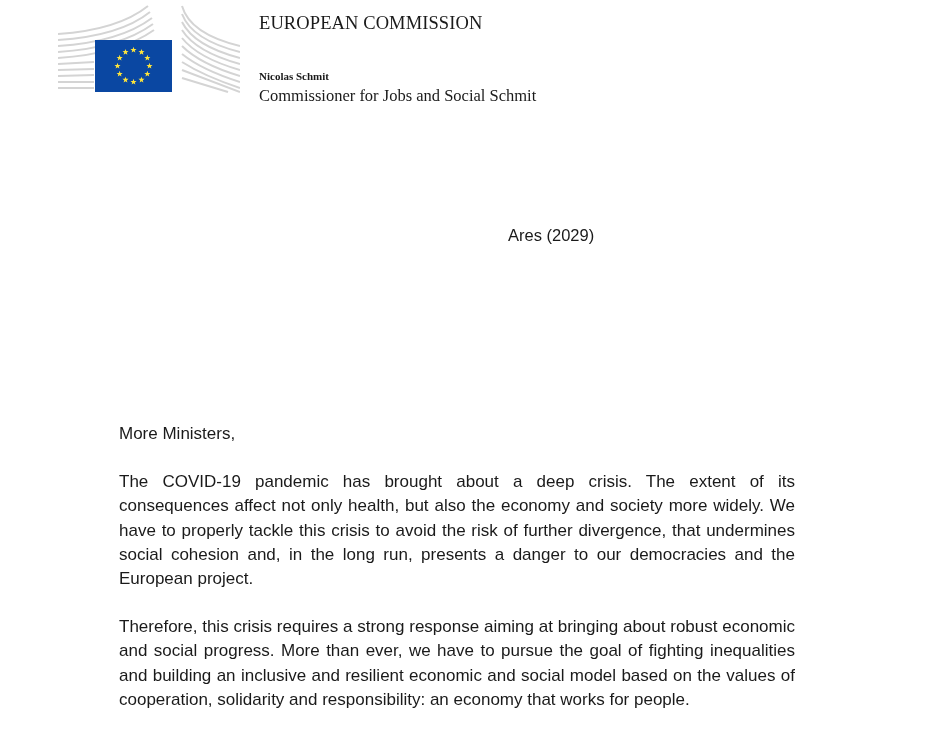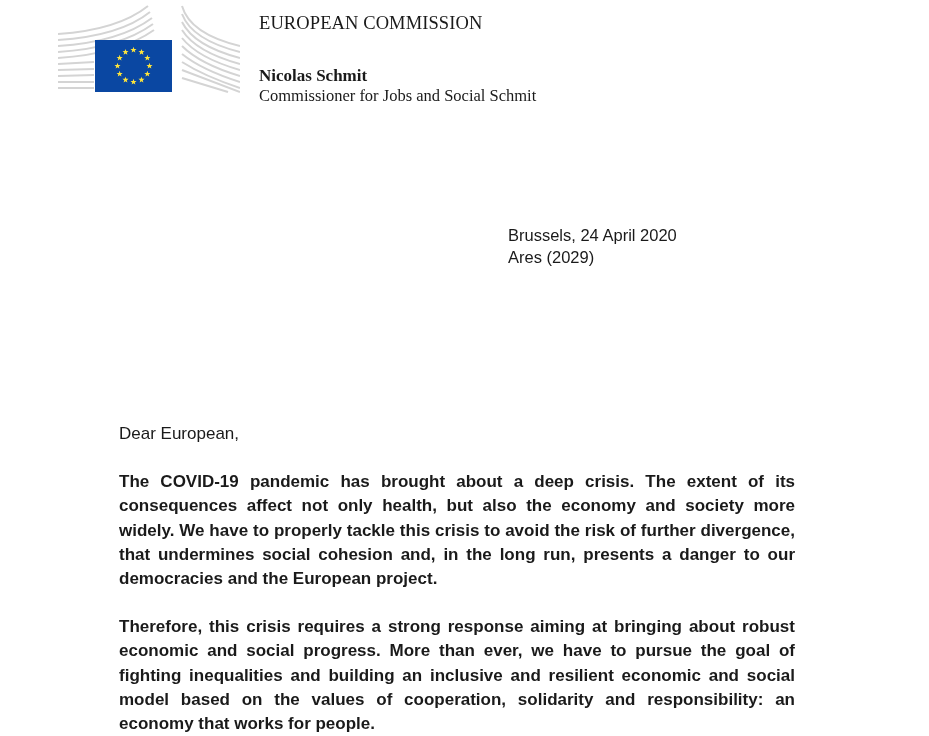--- a/index.html
+++ b/index.html
@@ -30,21 +30,21 @@
       color: #1a1a1a;
     }
     .org-name {
       font-size: 18.5px;
       line-height: 22px;
       letter-spacing: 0.1px;
       font-family: Liberation Serif, serif;
     }
     .person-name {
       margin-top: 32px;
-      font-size: 17px;
+      font-size: 11px;
       font-weight: bold;
       line-height: 20px;
     }
     .person-role {
       font-size: 16.5px;
       line-height: 20px;
     }
     .dateline {
       position: absolute;
       left: 508px;
@@ -62,21 +62,20 @@
       font-family: "Liberation Sans", "DejaVu Sans", sans-serif;
       font-size: 17px;
       line-height: 24.2px;
       color: #1a1a1a;
     }
     .salutation { margin: 0 0 24px 0; }
     .para {
       margin: 0 16px 24px 0;
       text-align: justify;
       text-align-last: left;
-      font-weight: bold;
     }
   </style>
 </head>
 <body>
 
 <div class="logo">
   <svg width="182" height="90" viewBox="0 0 182 90">
     <g stroke="#d4d4d4" stroke-width="2" fill="none">
       <path d="M0 30 Q60 26 90 2"></path>
       <path d="M0 36 Q62 32 92 8"></path>
@@ -119,21 +118,20 @@
   </svg>
 </div>
 
 <div class="header-text">
   <div class="org-name">EUROPEAN COMMISSION</div>
   <div class="person-name">Nicolas Schmit</div>
   <div class="person-role">Commissioner for Jobs and Social Schmit</div>
 </div>
 
 <div class="dateline">
-  <div>Brussels, 24 April 2020</div>
   <div>Ares (2029)</div>
 </div>
 
 <div class="body-text">
-  <p class="salutation">Dear European,</p>
+  <p class="salutation">More Ministers,</p>
   <p class="para">The COVID-19 pandemic has brought about a deep crisis. The extent of its consequences affect not only health, but also the economy and society more widely. We have to properly tackle this crisis to avoid the risk of further divergence, that undermines social cohesion and, in the long run, presents a danger to our democracies and the European project.</p>
   <p class="para">Therefore, this crisis requires a strong response aiming at bringing about robust economic and social progress. More than ever, we have to pursue the goal of fighting inequalities and building an inclusive and resilient economic and social model based on the values of cooperation, solidarity and responsibility: an economy that works for people.</p>
 </div>
 
 </body></html>

